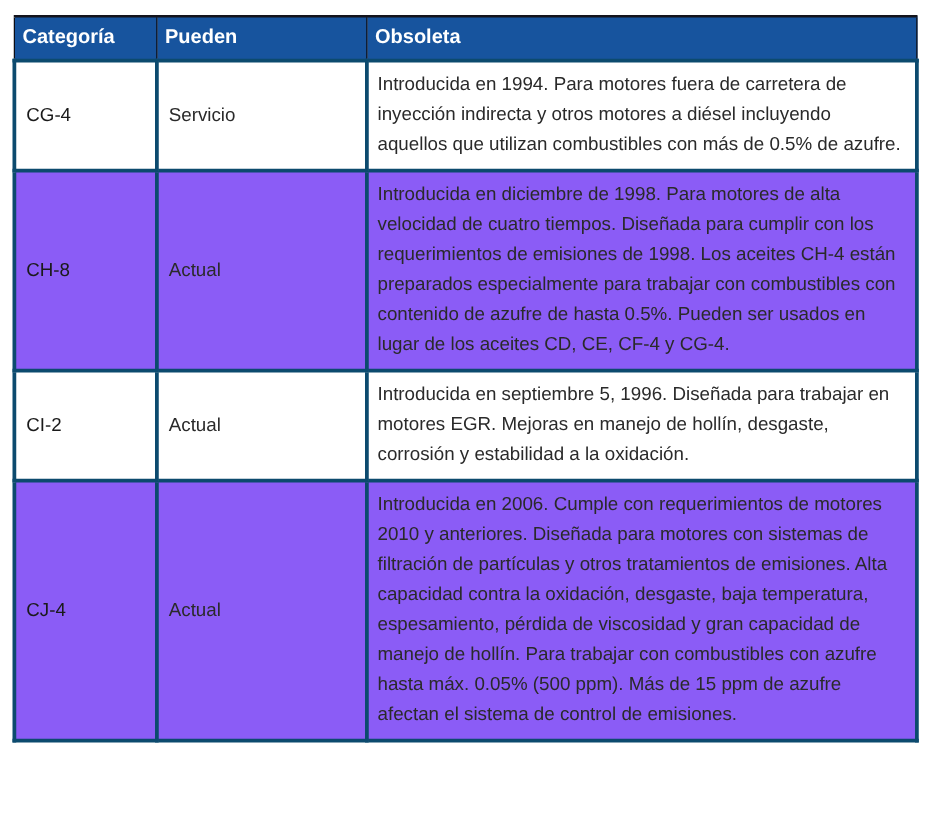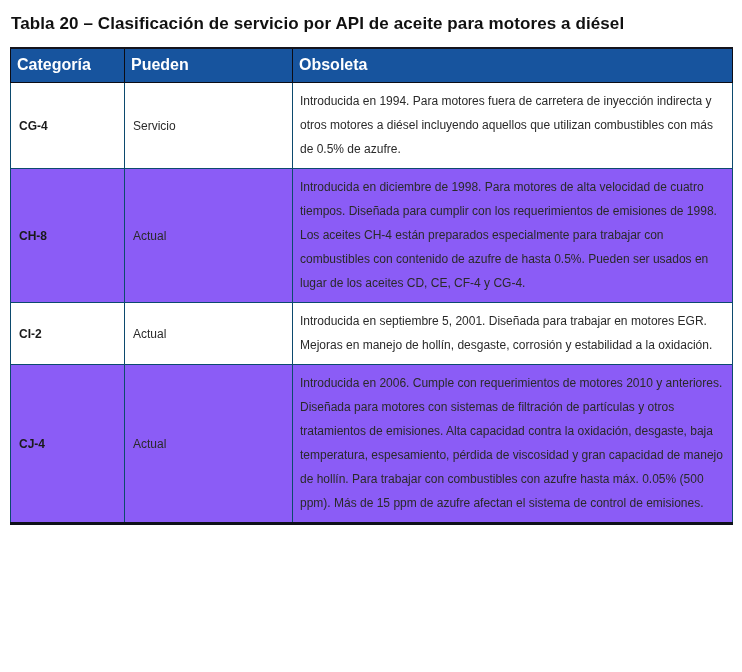--- a/index.html
+++ b/index.html
@@ -39,48 +39,47 @@
     background: #17549e;
     color: #ffffff;
     font-size: 16px;
     font-weight: bold;
     text-align: left;
     padding: 7px 6px 8px 6px;
     border: 1px solid #0c0c14;
     border-top: none;
   }
   td {
-    border: 1px solid #0c4a6e;
-    font-size: 12px;
+    border: 3px solid #0c4a6e;
+    font-size: 15px;
     line-height: 24px;
     vertical-align: middle;
   }
   td.cell-categoria {
-    font-weight: bold;
+    font-weight: normal;
     color: #1a1a1a;
     padding: 6px 6px 6px 8px;
   }
   td.cell-estado {
     padding: 6px 6px 6px 8px;
     color: #2a2a2a;
   }
   td.cell-servicio {
     padding: 6px 8px 7px 7px;
     color: #2a2a2a;
     vertical-align: top;
   }
   tr.row-alt td { background: #8b5cf6; }
   tr.row-plain td { background: #ffffff; }
 </style>
 </head>
 <body>
 
 <div class="page">
 
-  <div class="doc-title">Tabla 20 – Clasificación de servicio por API de aceite para motores a diésel</div>
 
   <table class="api-table">
     <colgroup>
       <col class="c-categoria">
       <col class="c-estado">
       <col class="c-servicio">
     </colgroup>
     <thead>
       <tr>
         <th>Categoría</th>
@@ -95,21 +94,21 @@
         <td class="cell-servicio">Introducida en 1994. Para motores fuera de carretera de inyección indirecta y otros motores a diésel incluyendo aquellos que utilizan combustibles con más de 0.5% de azufre.</td>
       </tr>
       <tr class="row-alt">
         <td class="cell-categoria">CH-8</td>
         <td class="cell-estado">Actual</td>
         <td class="cell-servicio">Introducida en diciembre de 1998. Para motores de alta velocidad de cuatro tiempos. Diseñada para cumplir con los requerimientos de emisiones de 1998. Los aceites CH-4 están preparados especialmente para trabajar con combustibles con contenido de azufre de hasta 0.5%. Pueden ser usados en lugar de los aceites CD, CE, CF-4 y CG-4.</td>
       </tr>
       <tr class="row-plain">
         <td class="cell-categoria">CI-2</td>
         <td class="cell-estado">Actual</td>
-        <td class="cell-servicio">Introducida en septiembre 5, 2001. Diseñada para trabajar en motores EGR. Mejoras en manejo de hollín, desgaste, corrosión y estabilidad a la oxidación.</td>
+        <td class="cell-servicio">Introducida en septiembre 5, 1996. Diseñada para trabajar en motores EGR. Mejoras en manejo de hollín, desgaste, corrosión y estabilidad a la oxidación.</td>
       </tr>
       <tr class="row-alt">
         <td class="cell-categoria">CJ-4</td>
         <td class="cell-estado">Actual</td>
         <td class="cell-servicio">Introducida en 2006. Cumple con requerimientos de motores 2010 y anteriores. Diseñada para motores con sistemas de filtración de partículas y otros tratamientos de emisiones. Alta capacidad contra la oxidación, desgaste, baja temperatura, espesamiento, pérdida de viscosidad y gran capacidad de manejo de hollín. Para trabajar con combustibles con azufre hasta máx. 0.05% (500 ppm). Más de 15 ppm de azufre afectan el sistema de control de emisiones.</td>
       </tr>
     </tbody>
   </table>
 
 </div>

